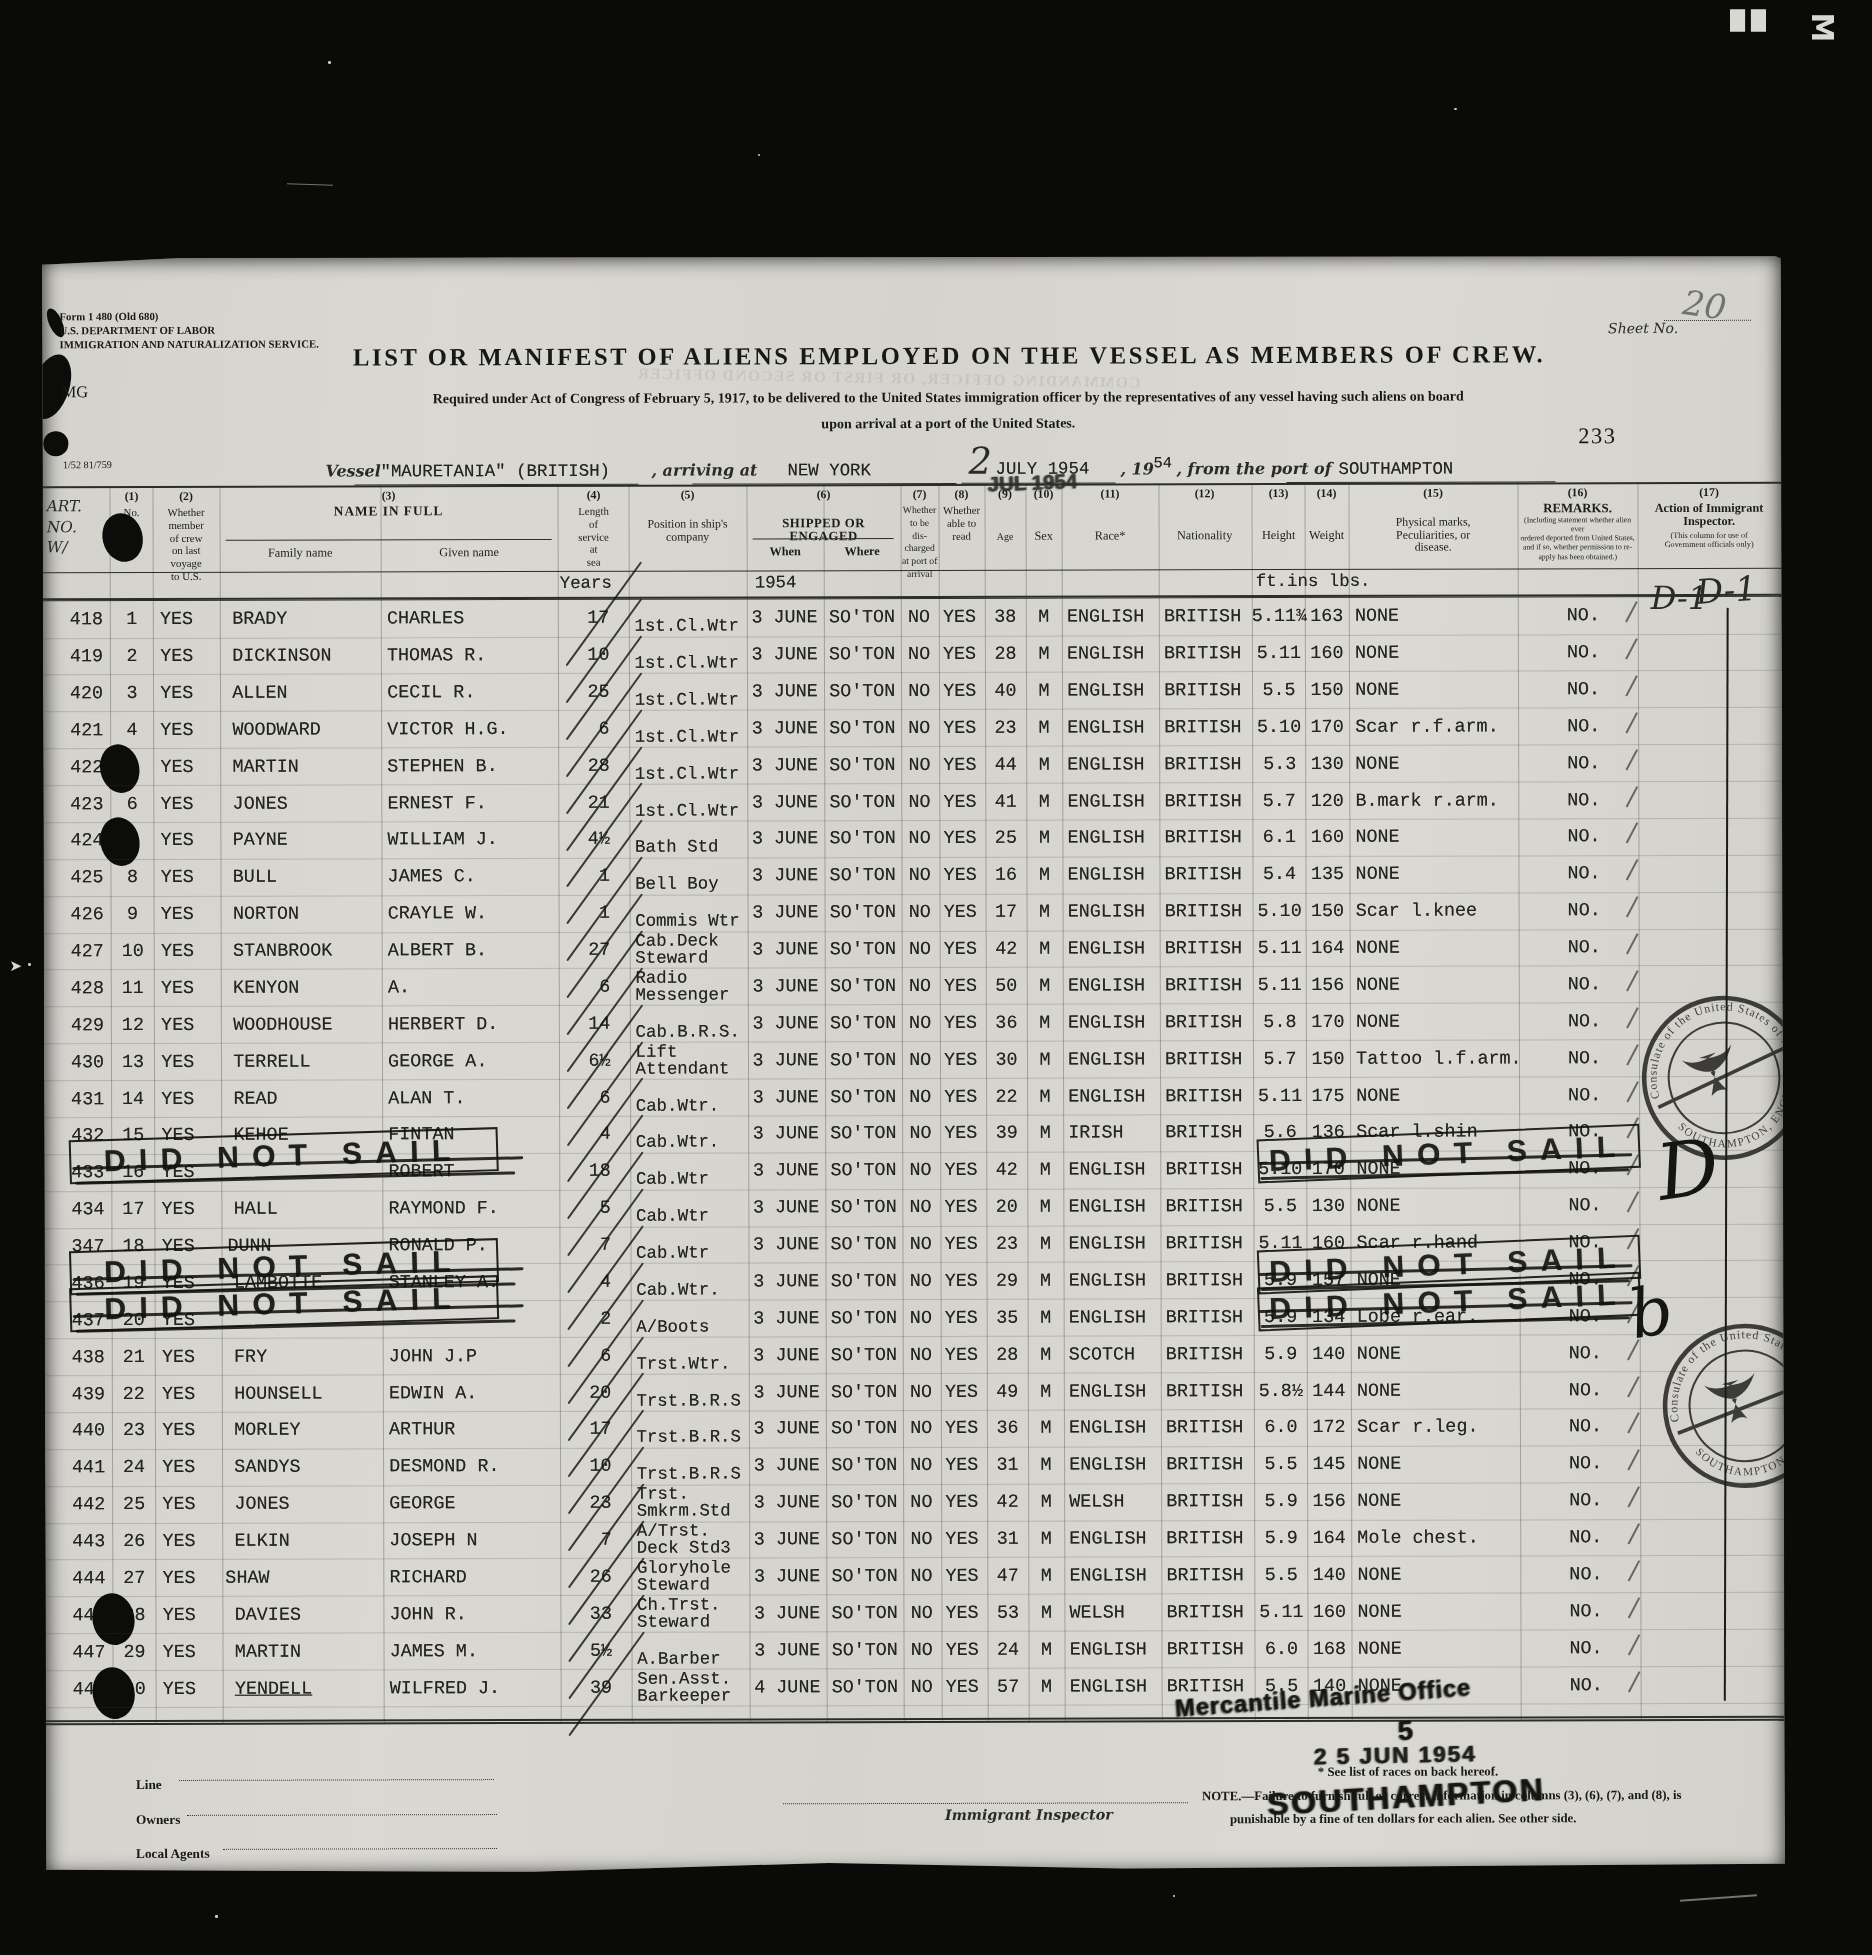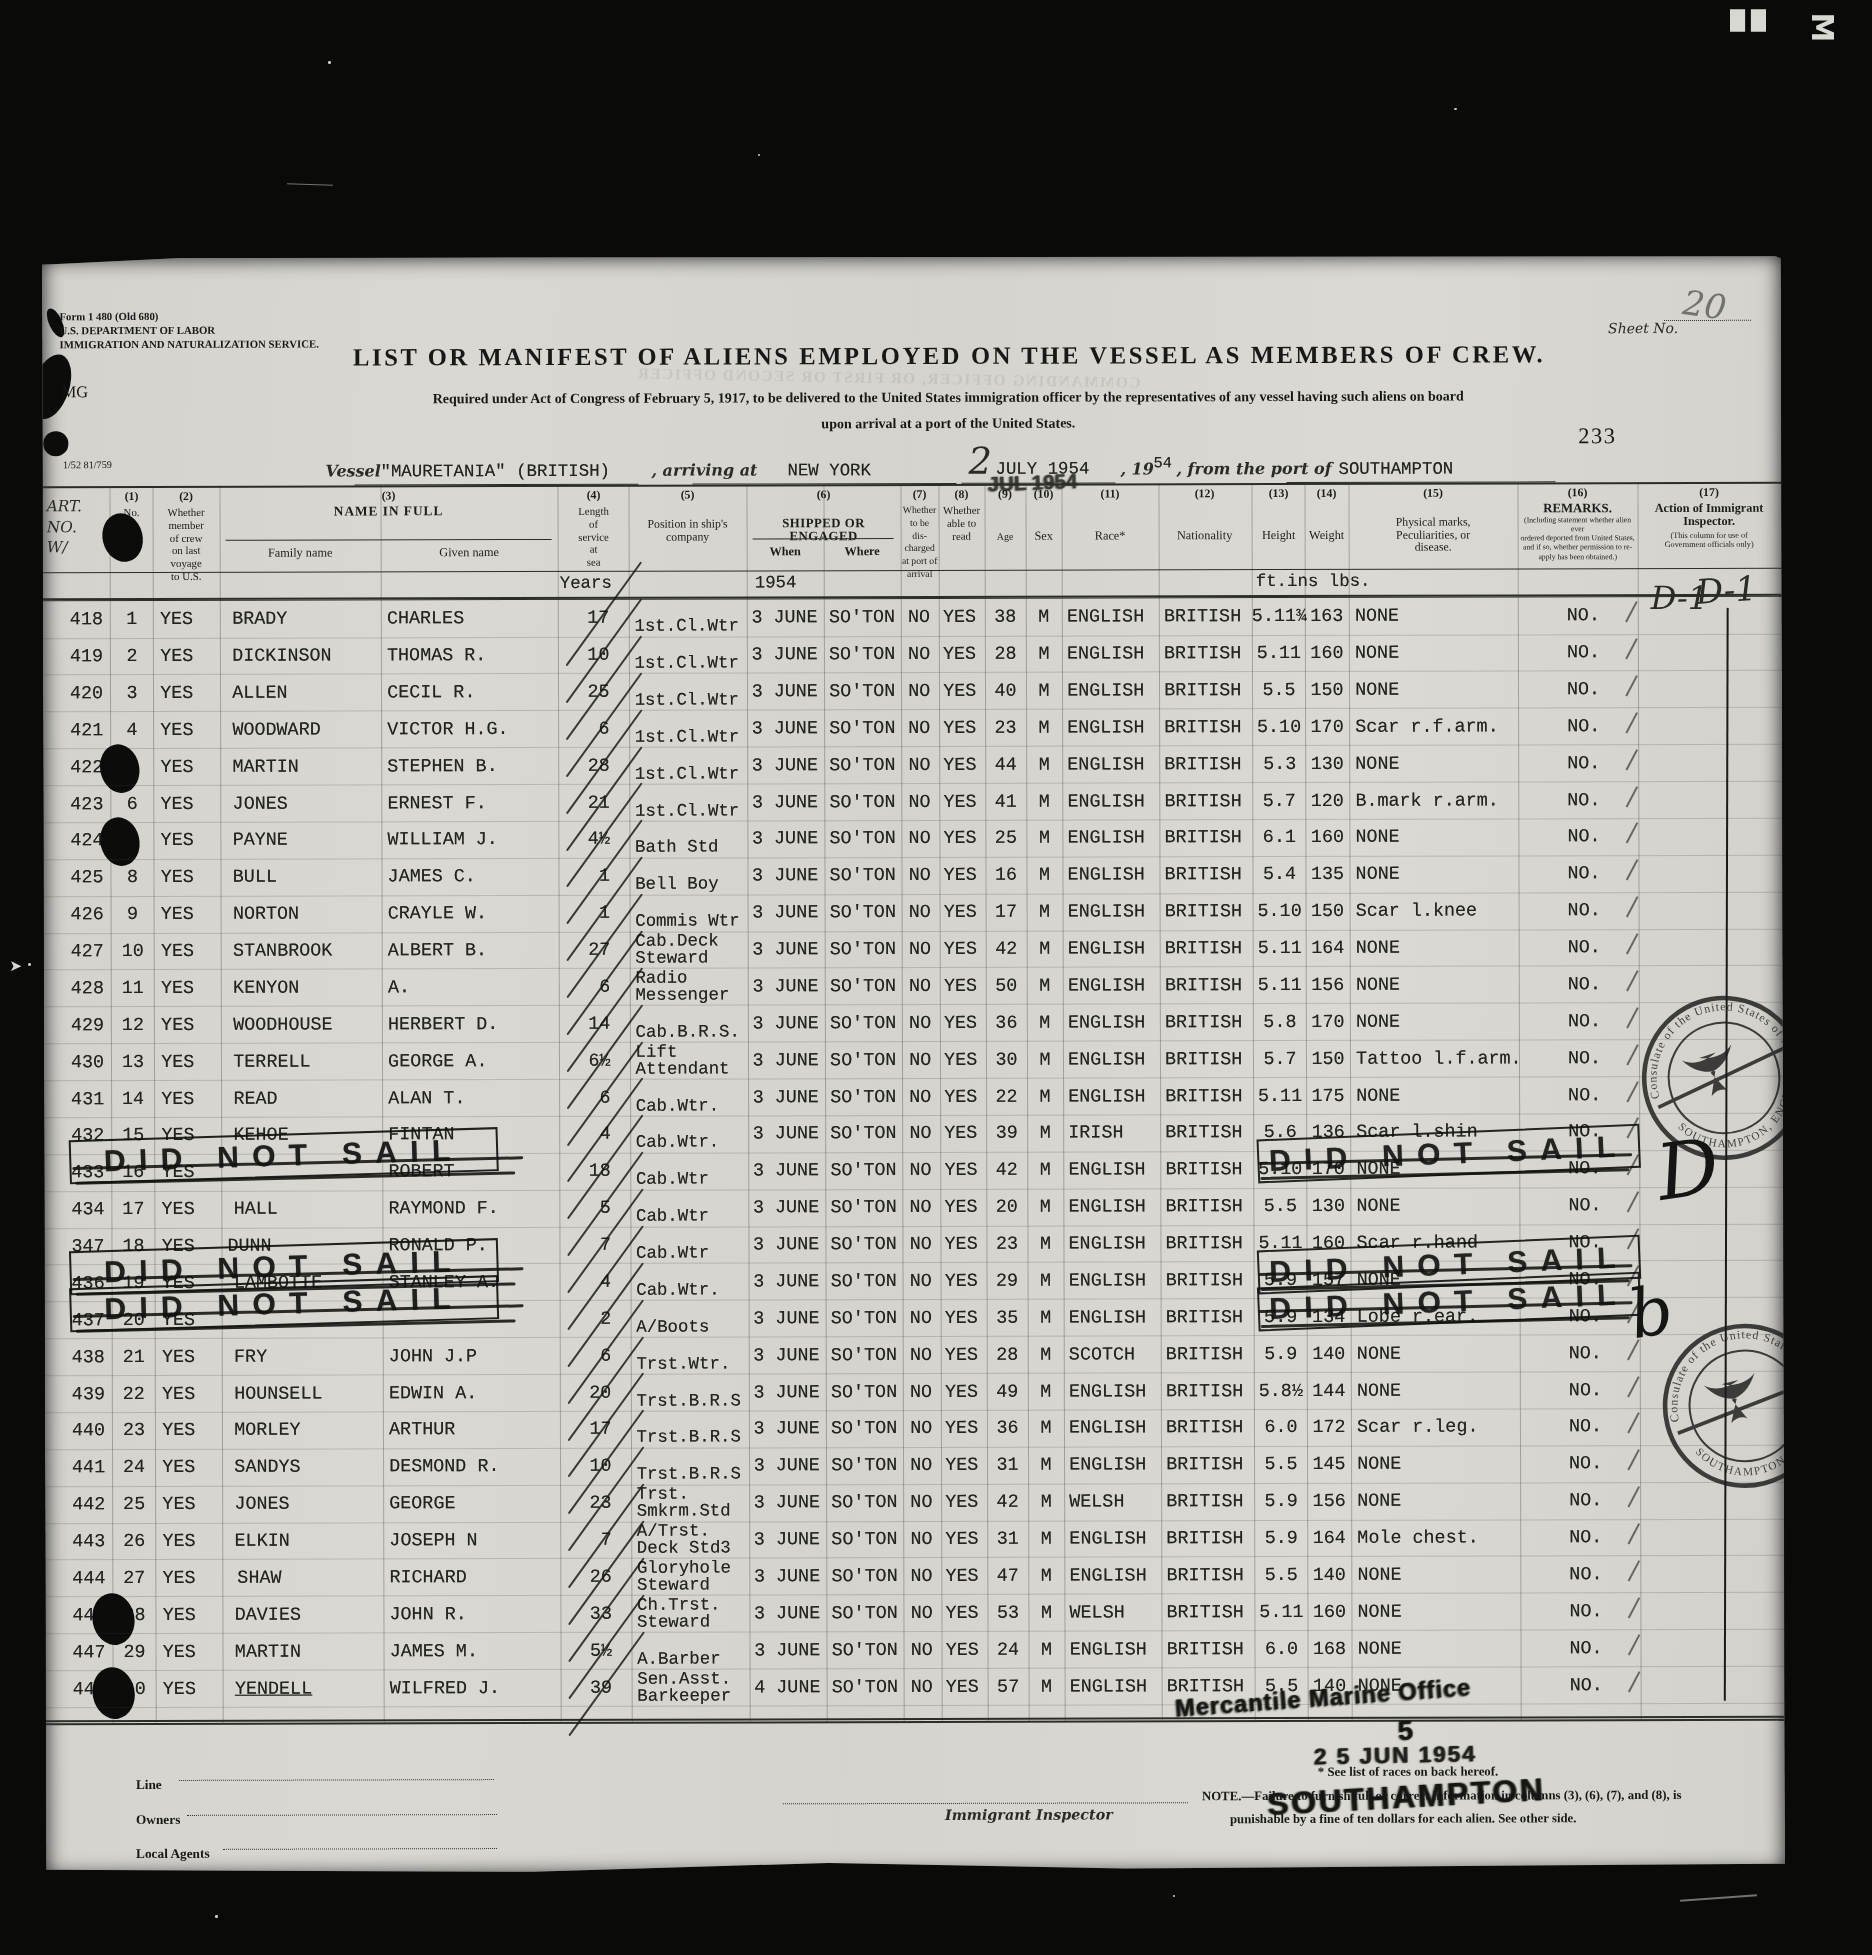--- a/index.html
+++ b/index.html
@@ -798,21 +798,21 @@
         <div class="c typed" style="left: 1306px; width: 169px; padding-left: 6.1px;">Mole chest.</div>
         <div class="c typed" style="left: 1475px; width: 120px; padding-left: 49px;">NO.</div>
         <div class="slash" style="left: 497px; top: 13.3px;"></div>
         <div class="tick" style="left: 1577px; top: 14.3px;"></div>
       </div>
       <div class="hline" style="top:1073px"></div>
       <div class="row" style="top: 1074px;">
         <div class="c typed" style="left: 0px; width: 67px; padding-left: 27px;">444</div>
         <div class="c typed" style="left: 67px; width: 44px; text-align: center;">27</div>
         <div class="c typed" style="left: 110px; width: 67px; padding-left: 7.2px;">YES</div>
-        <div class="c typed" style="left: 177px; width: 161px; padding-left: 15px;">SHAW</div>
+        <div class="c typed" style="left: 177px; width: 161px; padding-left: 3px;">SHAW</div>
         <div class="c typed" style="left: 338px; width: 177px; padding-left: 6.1px;">RICHARD</div>
         <div class="c typed" style="left: 515px; width: 72px; text-align: right; padding-right: 20.5px; box-sizing: border-box;">26</div>
         <div class="c typed pos" style="left: 586px; width: 118px; padding-left: 5.6px; font-size: 17.4px;">Gloryhole<br>Steward</div>
         <div class="c typed" style="left: 704px; width: 77px; padding-left: 4.6px;">3 JUNE</div>
         <div class="c typed" style="left: 781px; width: 77px; padding-left: 5.1px;">SO'TON</div>
         <div class="c typed" style="left: 858px; width: 38px; padding-left: 7.2px;">NO</div>
         <div class="c typed" style="left: 896px; width: 46px; padding-left: 4.1px;">YES</div>
         <div class="c typed" style="left: 942px; width: 41px; text-align: center;">47</div>
         <div class="c typed" style="left: 983px; width: 36px; text-align: center;">M</div>
         <div class="c typed" style="left: 1019px; width: 97px; padding-left: 5.1px;">ENGLISH</div>

